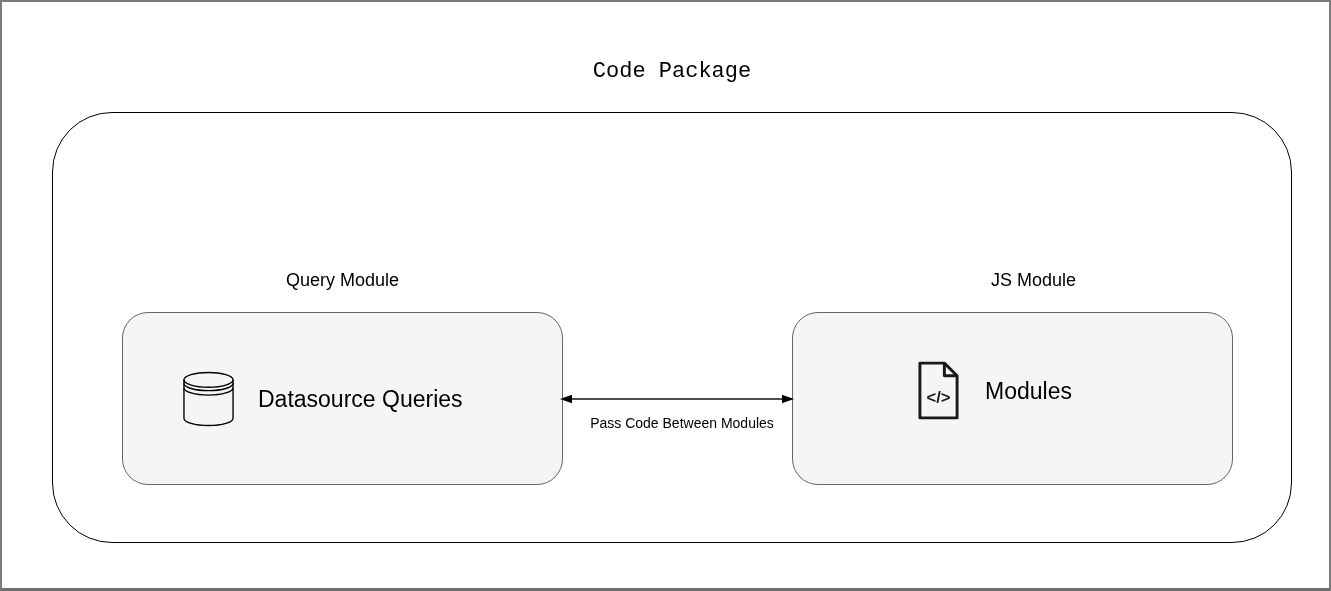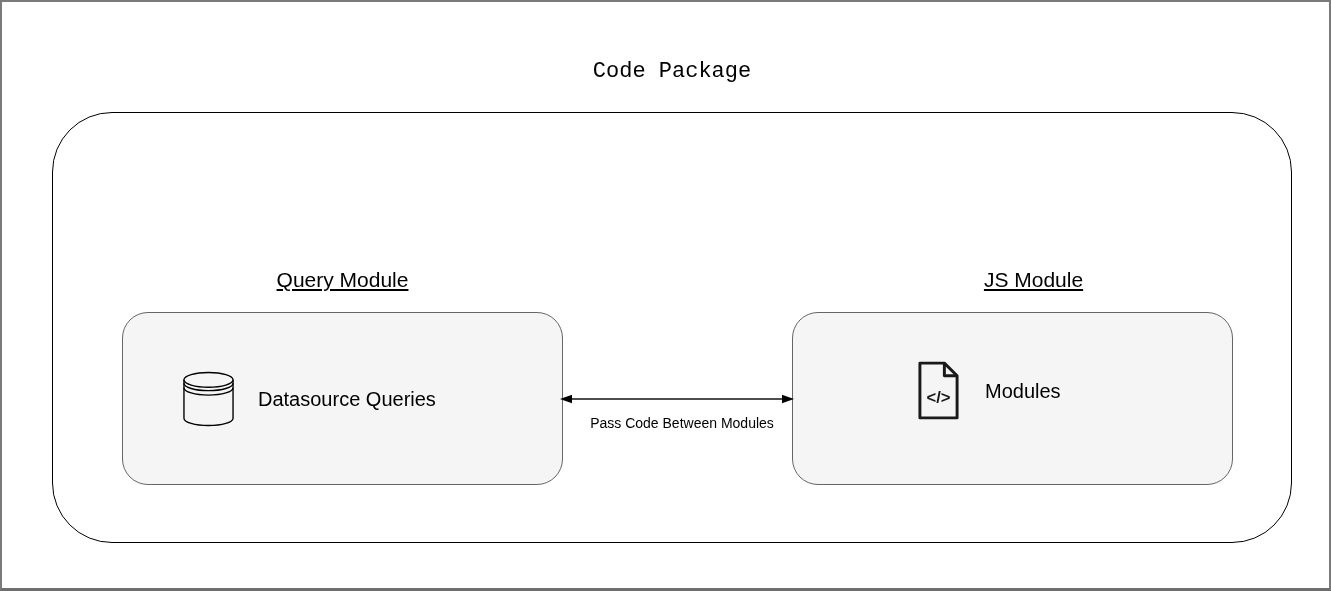--- a/index.html
+++ b/index.html
@@ -27,43 +27,42 @@
     left:50px;top:110px;width:1240px;height:431px;
     box-sizing:border-box;
     border:1px solid #000000;
     border-radius:60px;
     background:transparent;
   }
   .module-title{
     position:absolute;
     top:265px;width:441px;
     text-align:center;
-    font-size:21px;line-height:26px;
+    font-size:18px;line-height:26px;
     color:#000000;
-    text-decoration:underline;
   }
   .module-title.qm{left:120px;}
   .module-title.jm{left:811px;}
   .node{
     position:absolute;
     top:310px;width:441px;height:173px;
     box-sizing:border-box;
     background:#f5f5f5;
     border:1px solid #666666;
     border-radius:26px;
     display:flex;align-items:center;
   }
   .node.query-node{left:120px;padding-left:59px;}
   .node.js-node{left:790px;padding-left:123px;}
   .node-inner{display:flex;align-items:center;}
   .query-node .node-inner{gap:23px;}
   .js-node .node-inner{gap:24px;position:relative;top:-8px;}
   .icon{display:inline-flex;flex:0 0 auto;}
   .node-label{
-    font-size:20px;line-height:22px;color:#000000;white-space:nowrap;
+    font-size:23px;line-height:22px;color:#000000;white-space:nowrap;
   }
   .connector-svg{
     position:absolute;left:556px;top:389px;width:238px;height:16px;
   }
   .connector-label{
     position:absolute;left:569px;top:412px;width:222px;
     text-align:center;
     font-size:14px;line-height:18px;
     color:#000000;white-space:nowrap;
   }

